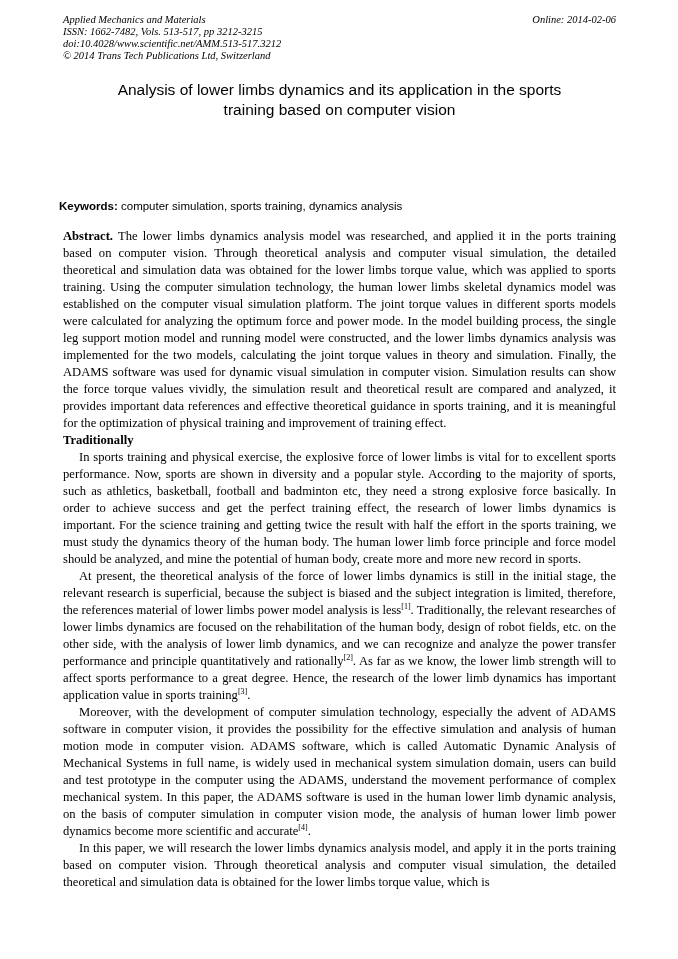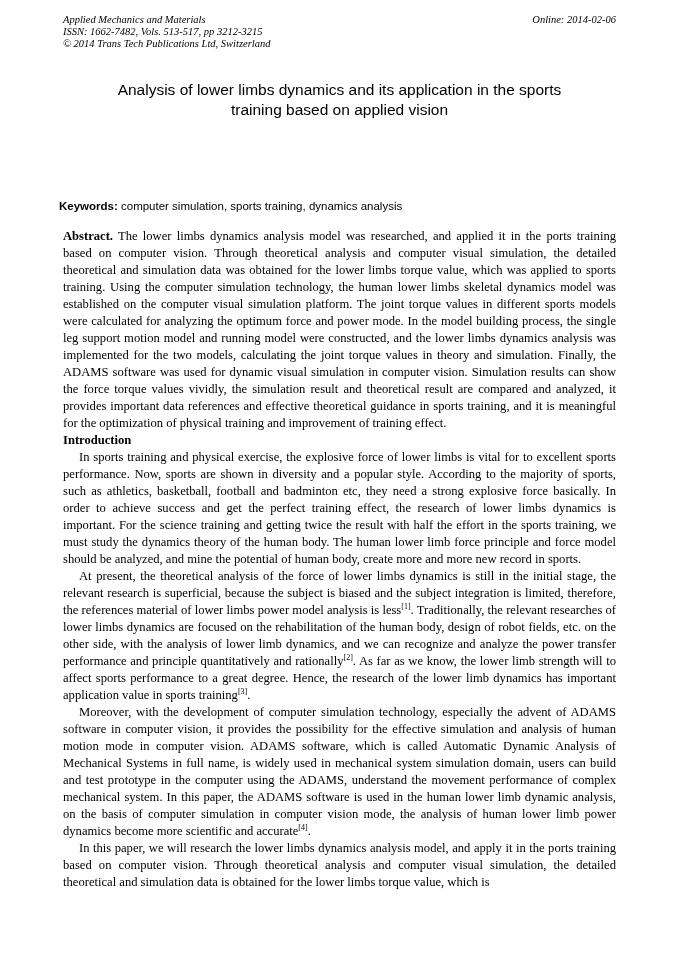--- a/index.html
+++ b/index.html
@@ -29,40 +29,41 @@
 </style>
 </head>
 <body>
 
 <div class="page">
 
   <div class="hdr">
     <div class="hdr-left">
       <div>Applied Mechanics and Materials</div>
       <div>ISSN: 1662-7482, Vols. 513-517, pp 3212-3215</div>
+      <div>doi:10.4028/www.scientific.net/AMM.513-517.3212</div>
       <div>© 2014 Trans Tech Publications Ltd, Switzerland</div>
     </div>
     <div class="hdr-right">Online: 2014-02-06</div>
   </div>
 
   <div class="title">
     <div>Analysis of lower limbs dynamics and its application in the sports</div>
-    <div>training based on applied vision</div>
+    <div>training based on computer vision</div>
   </div>
 
 
 
   <div class="keywords">
     <b>Keywords:</b><span> computer simulation, sports training, dynamics analysis</span>
   </div>
 
   <div class="body">
     <p><span class="abs-label">Abstract.</span><span> The lower limbs dynamics analysis model was researched, and applied it in the ports training based on computer vision. Through theoretical analysis and computer visual simulation, the detailed theoretical and simulation data was obtained for the lower limbs torque value, which was applied to sports training. Using the computer simulation technology, the human lower limbs skeletal dynamics model was established on the computer visual simulation platform. The joint torque values in different sports models were calculated for analyzing the optimum force and power mode. In the model building process, the single leg support motion model and running model were constructed, and the lower limbs dynamics analysis was implemented for the two models, calculating the joint torque values in theory and simulation. Finally, the ADAMS software was used for dynamic visual simulation in computer vision. Simulation results can show the force torque values vividly, the simulation result and theoretical result are compared and analyzed, it provides important data references and effective theoretical guidance in sports training, and it is meaningful for the optimization of physical training and improvement of training effect.</span></p>
 
-    <h2>Introduction</h2>
+    <h2>Traditionally</h2>
 
     <p class="indent">In sports training and physical exercise, the explosive force of lower limbs is vital for to excellent sports performance. Now, sports are shown in diversity and a popular style. According to the majority of sports, such as athletics, basketball, football and badminton etc, they need a strong explosive force basically. In order to achieve success and get the perfect training effect, the research of lower limbs dynamics is important. For the science training and getting twice the result with half the effort in the sports training, we must study the dynamics theory of the human body. The human lower limb force principle and force model should be analyzed, and mine the potential of human body, create more and more new record in sports.</p>
 
     <p class="indent"><span>At present, the theoretical analysis of the force of lower limbs dynamics is still in the initial stage, the relevant research is superficial, because the subject is biased and the subject integration is limited, therefore, the references material of lower limbs power model analysis is less</span><sup>[1]</sup><span>. Traditionally, the relevant researches of lower limbs dynamics are focused on the rehabilitation of the human body, design of robot fields, etc. on the other side, with the analysis of lower limb dynamics, and we can recognize and analyze the power transfer performance and principle quantitatively and rationally</span><sup>[2]</sup><span>. As far as we know, the lower limb strength will to affect sports performance to a great degree. Hence, the research of the lower limb dynamics has important application value in sports training</span><sup>[3]</sup><span>.</span></p>
 
     <p class="indent"><span>Moreover, with the development of computer simulation technology, especially the advent of ADAMS software in computer vision, it provides the possibility for the effective simulation and analysis of human motion mode in computer vision. ADAMS software, which is called Automatic Dynamic Analysis of Mechanical Systems in full name, is widely used in mechanical system simulation domain, users can build and test prototype in the computer using the ADAMS, understand the movement performance of complex mechanical system. In this paper, the ADAMS software is used in the human lower limb dynamic analysis, on the basis of computer simulation in computer vision mode, the analysis of human lower limb power dynamics become more scientific and accurate</span><sup>[4]</sup><span>.</span></p>
 
     <p class="indent">In this paper, we will research the lower limbs dynamics analysis model, and apply it in the ports training based on computer vision. Through theoretical analysis and computer visual simulation, the detailed theoretical and simulation data is obtained for the lower limbs torque value, which is</p>
   </div>
 

